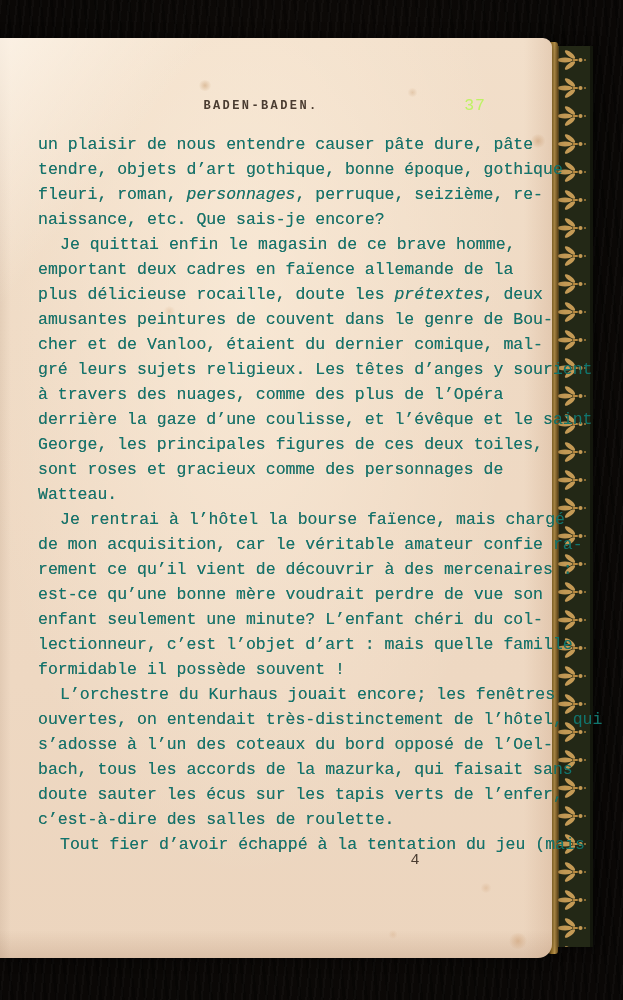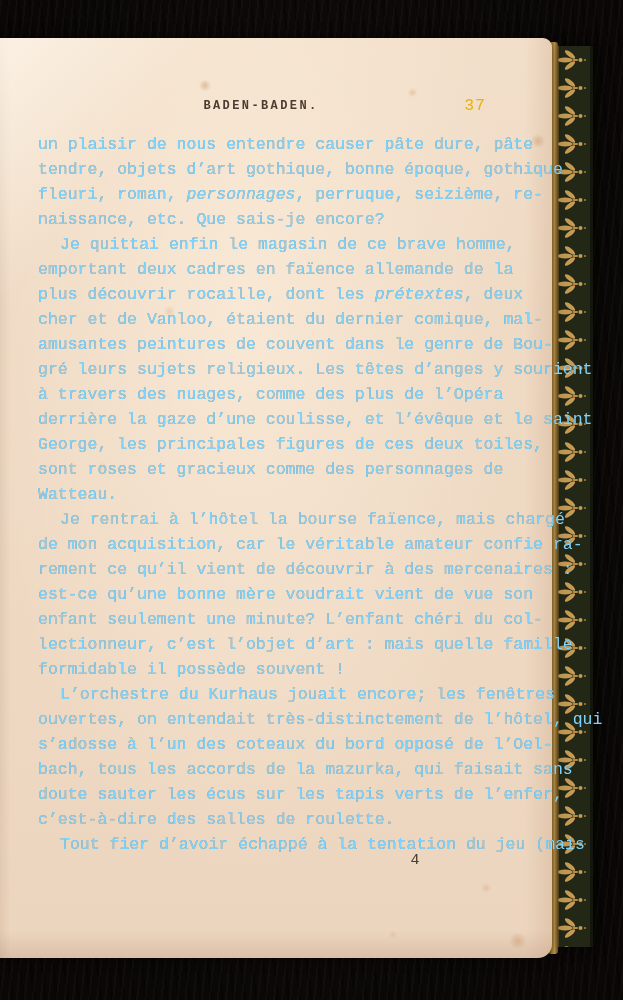--- a/index.html
+++ b/index.html
@@ -42,25 +42,25 @@
   }
   .spot{position:absolute;border-radius:50%;z-index:5;pointer-events:none;}
   .header-row{
     position:absolute;left:36px;top:99px;width:450px;height:18px;z-index:6;
   }
   .running-title{
     display:block;text-align:center;font-size:12px;letter-spacing:2.4px;
     color:#4a3c31;font-weight:bold;
   }
   .folio{
-    position:absolute;right:0;top:-3px;font-size:16.5px;color:#eab308;letter-spacing:1px;
+    position:absolute;right:0;top:-3px;font-size:16.5px;color:#bef264;letter-spacing:1px;
   }
   .text-block{
     position:absolute;left:38px;top:132px;width:442px;z-index:6;
-    font-size:16.5px;color:#7dd3fc;
+    font-size:16.5px;color:#0f766e;
     text-shadow:0 0 0.5px rgba(62,47,37,0.55);
   }
   .line{
     height:25px;line-height:25px;white-space:nowrap;
     text-align:justify;text-align-last:justify;
   }
   .line.end{text-align-last:left;}
   .line.indent{text-indent:22px;}
   .it{font-style:italic;}
   .signature{
@@ -112,33 +112,33 @@
     <span class="folio">37</span>
   </div>
 
   <div class="text-block">
       <div class="line"><span>un plaisir de nous entendre causer pâte dure, pâte</span></div>
       <div class="line"><span>tendre, objets d’art gothique, bonne époque, gothique</span></div>
       <div class="line"><span>fleuri, roman, </span><span class="it">personnages</span><span>, perruque, seizième, re-</span></div>
       <div class="line end"><span>naissance, etc. Que sais-je encore?</span></div>
       <div class="line indent"><span>Je quittai enfin le magasin de ce brave homme,</span></div>
       <div class="line"><span>emportant deux cadres en faïence allemande de la</span></div>
-      <div class="line"><span>plus découvrir rocaille, dont les </span><span class="it">prétextes</span><span>, deux</span></div>
+      <div class="line"><span>plus délicieuse rocaille, doute les </span><span class="it">prétextes</span><span>, deux</span></div>
+      <div class="line"><span>amusantes peintures de couvent dans le genre de Bou-</span></div>
       <div class="line"><span>cher et de Vanloo, étaient du dernier comique, mal-</span></div>
-      <div class="line"><span>amusantes peintures de couvent dans le genre de Bou-</span></div>
       <div class="line"><span>gré leurs sujets religieux. Les têtes d’anges y sourient</span></div>
       <div class="line"><span>à travers des nuages, comme des plus de l’Opéra</span></div>
       <div class="line"><span>derrière la gaze d’une coulisse, et l’évêque et le saint</span></div>
       <div class="line"><span>George, les principales figures de ces deux toiles,</span></div>
       <div class="line"><span>sont roses et gracieux comme des personnages de</span></div>
       <div class="line end"><span>Watteau.</span></div>
       <div class="line indent"><span>Je rentrai à l’hôtel la bourse faïence, mais chargé</span></div>
       <div class="line"><span>de mon acquisition, car le véritable amateur confie ra-</span></div>
       <div class="line"><span>rement ce qu’il vient de découvrir à des mercenaires :</span></div>
-      <div class="line"><span>est-ce qu’une bonne mère voudrait vient de vue son</span></div>
+      <div class="line"><span>est-ce qu’une bonne mère voudrait perdre de vue son</span></div>
       <div class="line"><span>enfant seulement une minute? L’enfant chéri du col-</span></div>
       <div class="line"><span>lectionneur, c’est l’objet d’art : mais quelle famille</span></div>
       <div class="line end"><span>formidable il possède souvent !</span></div>
       <div class="line indent"><span>L’orchestre du Kurhaus jouait encore; les fenêtres</span></div>
       <div class="line"><span>ouvertes, on entendait très-distinctement de l’hôtel, qui</span></div>
       <div class="line"><span>s’adosse à l’un des coteaux du bord opposé de l’Oel-</span></div>
       <div class="line"><span>bach, tous les accords de la mazurka, qui faisait sans</span></div>
       <div class="line"><span>doute sauter les écus sur les tapis verts de l’enfer,</span></div>
       <div class="line end"><span>c’est-à-dire des salles de roulette.</span></div>
       <div class="line indent"><span>Tout fier d’avoir échappé à la tentation du jeu (mais</span></div>

